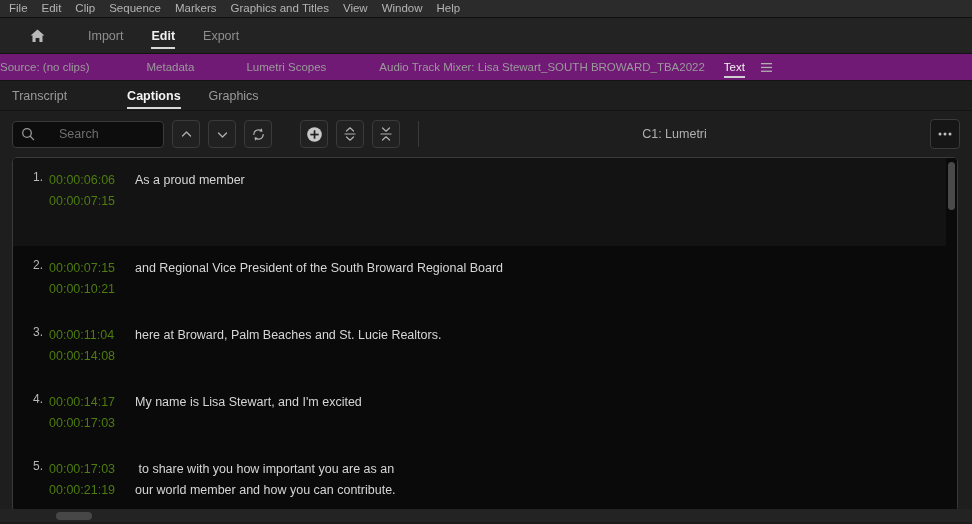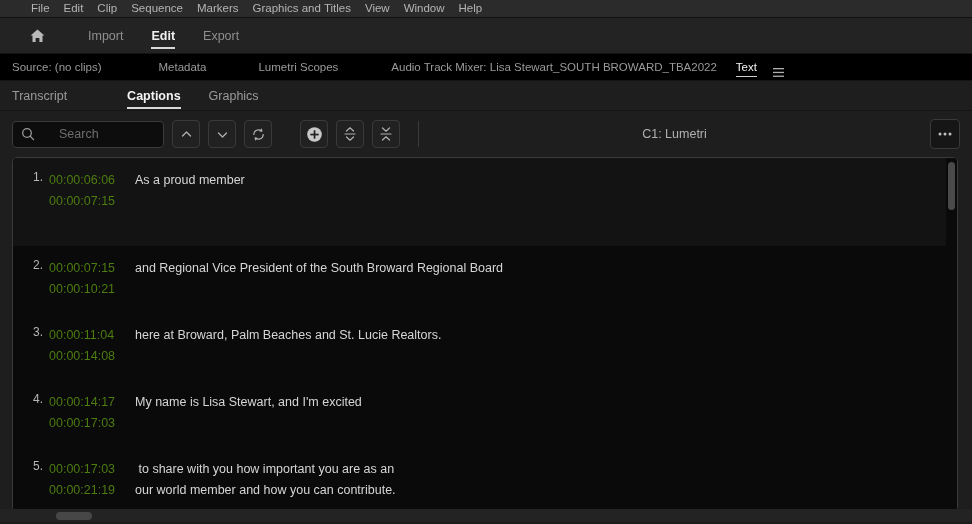--- a/index.html
+++ b/index.html
@@ -12,21 +12,21 @@
     font-family: "Liberation Sans", sans-serif;
     -webkit-font-smoothing: antialiased;
   }
 
   
   .menubar {
     height: 18px;
     background: #2b2b2b;
     display: flex;
     align-items: center;
-    padding-left: 24px;
+    padding-left: 2px;
     border-bottom: 1px solid #101010;
   }
   .menubar-item {
     font-size: 11.5px;
     color: #b4b4b4;
     padding: 0 7px;
     line-height: 17px;
     white-space: nowrap;
     cursor: default;
   }
@@ -62,25 +62,24 @@
     position: absolute;
     left: 50%; transform: translateX(-50%);
     bottom: 5px;
     width: 24px; height: 2px;
     background: #d8d8d8;
   }
 
   
   .panel-tabs {
     height: 27px;
-    background: #000000;
-    display: flex;
-    align-items: flex-end;
+    background: #701a75;
+    display: flex;
+    align-items: center;
     border-bottom: 1px solid #141414;
-    padding-left: 12px;
     position: relative;
   }
   .panel-tab {
     position: relative;
     font-size: 11.5px;
     color: #9a9a9a;
     height: 27px;
     display: flex;
     align-items: center;
     white-space: nowrap;

